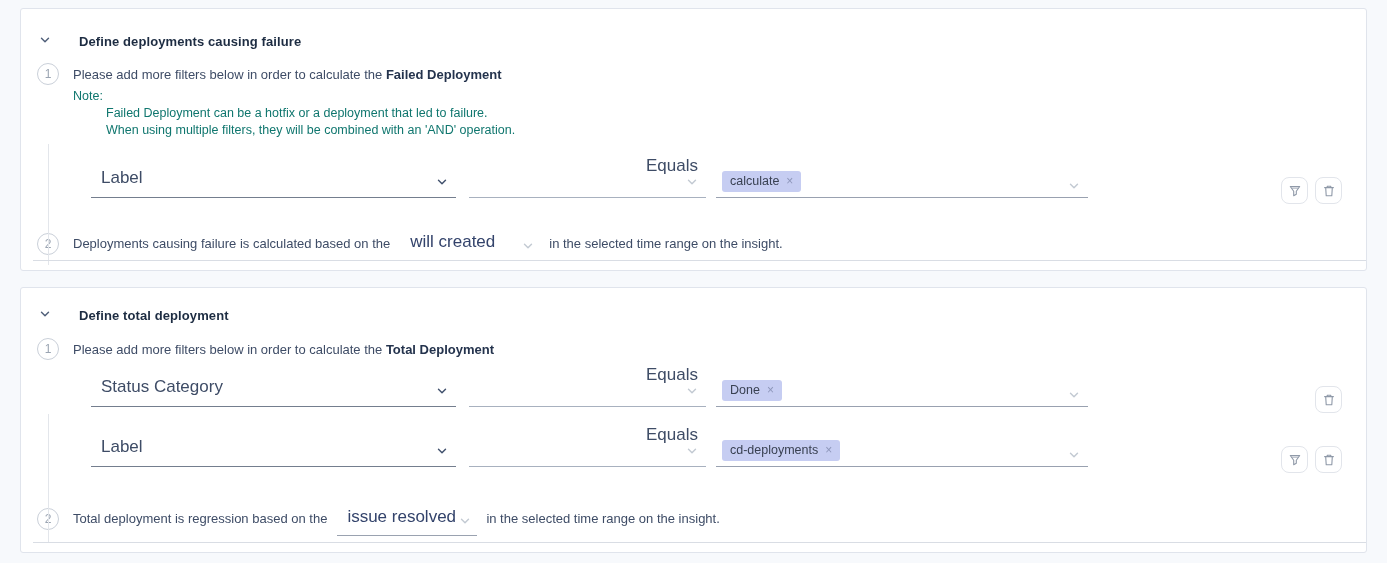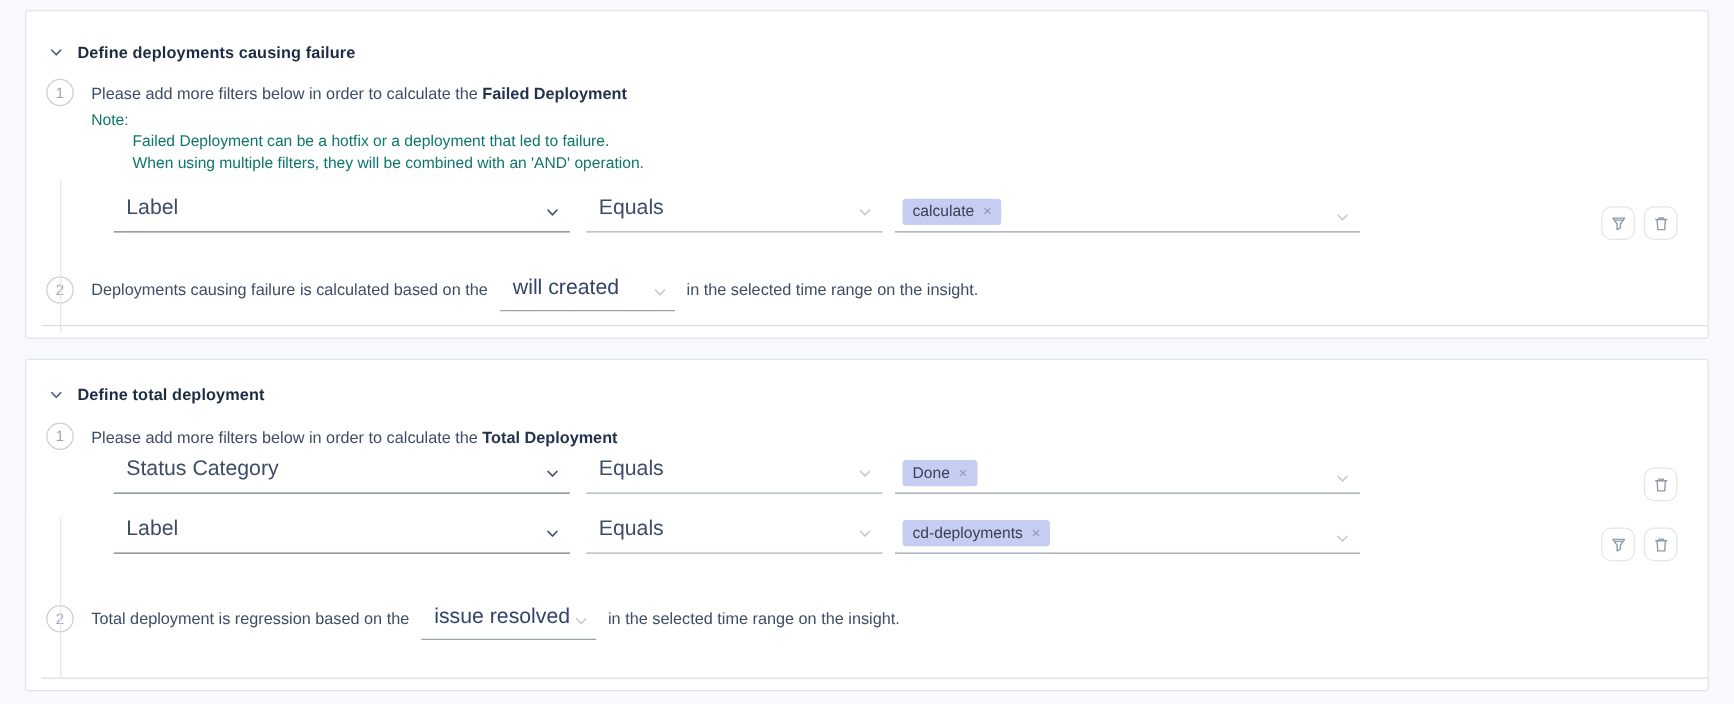--- a/index.html
+++ b/index.html
@@ -20,22 +20,21 @@
   .panel-2 { height: 266px; }
   .panel::after {
     content: "";
     position: absolute;
     left: 12px; right: 0; bottom: 9px;
     height: 1px;
     background: #d9dde4;
   }
   .panel-header {
     display: flex;
-    align-items: center;
-    gap: 11px;
+    gap: 28px;
     padding: 25px 16px 0 18px;
     cursor: pointer;
   }
   .panel-2 .panel-header { padding-top: 20px; }
   .collapse-chevron { color: #505f79; display: flex; }
   .panel-title {
     font-size: 13px;
     font-weight: 700;
     color: #1d2c42;
     letter-spacing: 0.1px;
@@ -102,20 +101,21 @@
   .attr-select {
     width: 365px;
     border-bottom: 1px solid #747e8e;
     padding: 0 8px 9px 10px;
   }
   .op-select {
     width: 237px;
     border-bottom: 1px solid #a8b1bf;
     padding: 0 8px 9px 10px;
     margin-left: 0;
+    flex-direction: column;
   }
   .value-select {
     width: 372px;
     border-bottom: 1px solid #99a1b0;
     padding: 0 8px 5px 6px;
     margin-left: -3px;
   }
   .select-value {
     font-size: 17px;
     color: #3e4c66;

